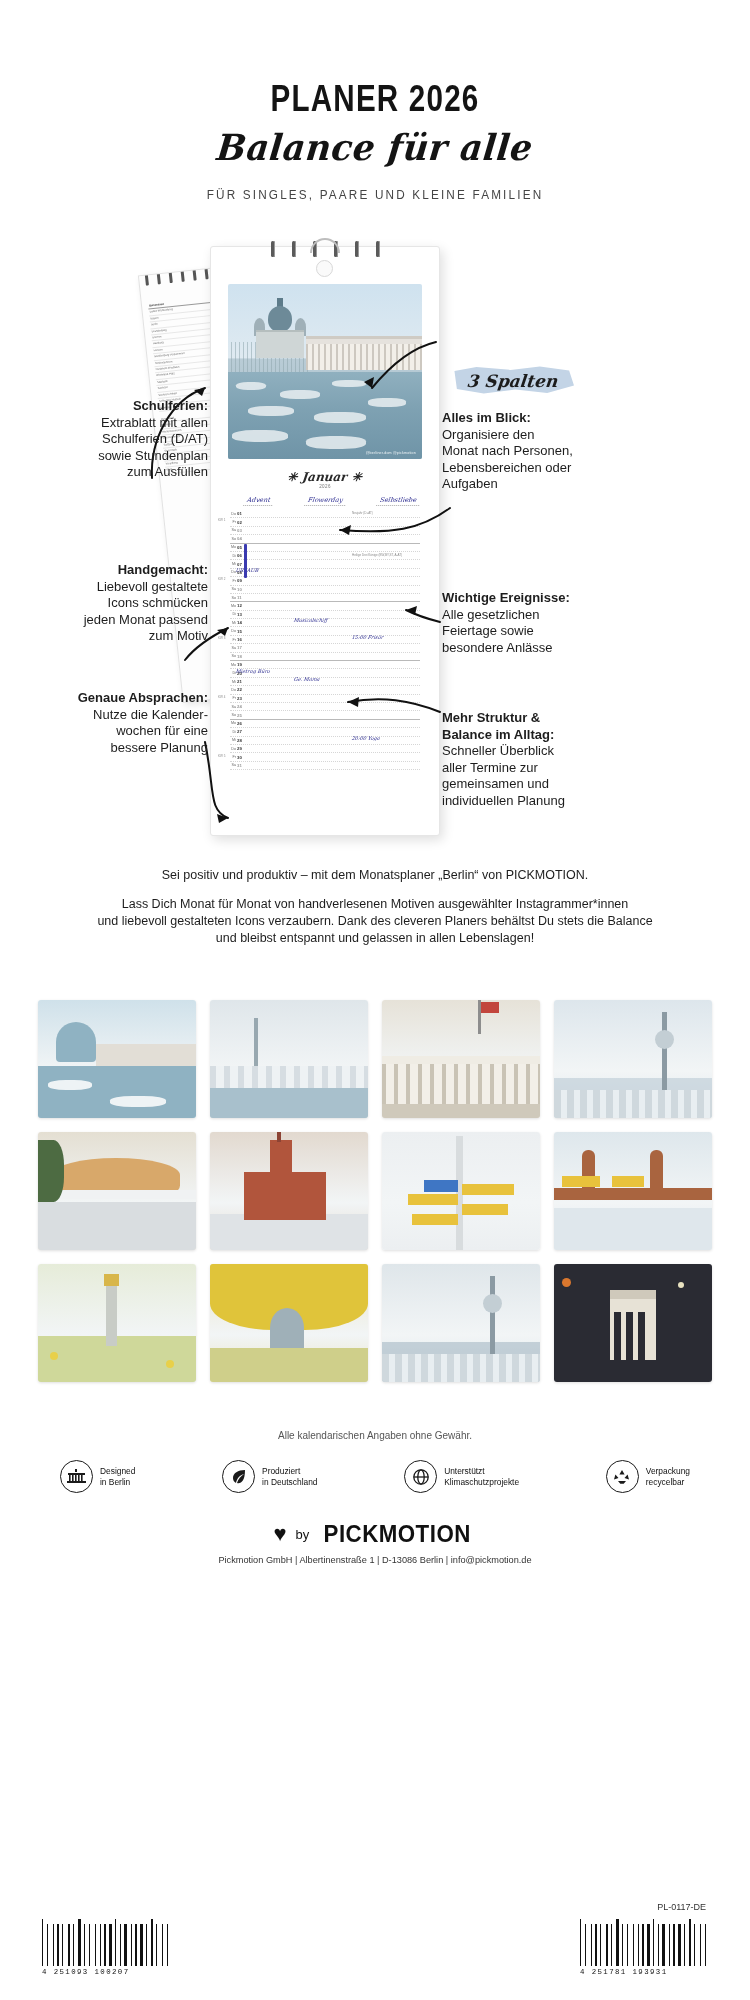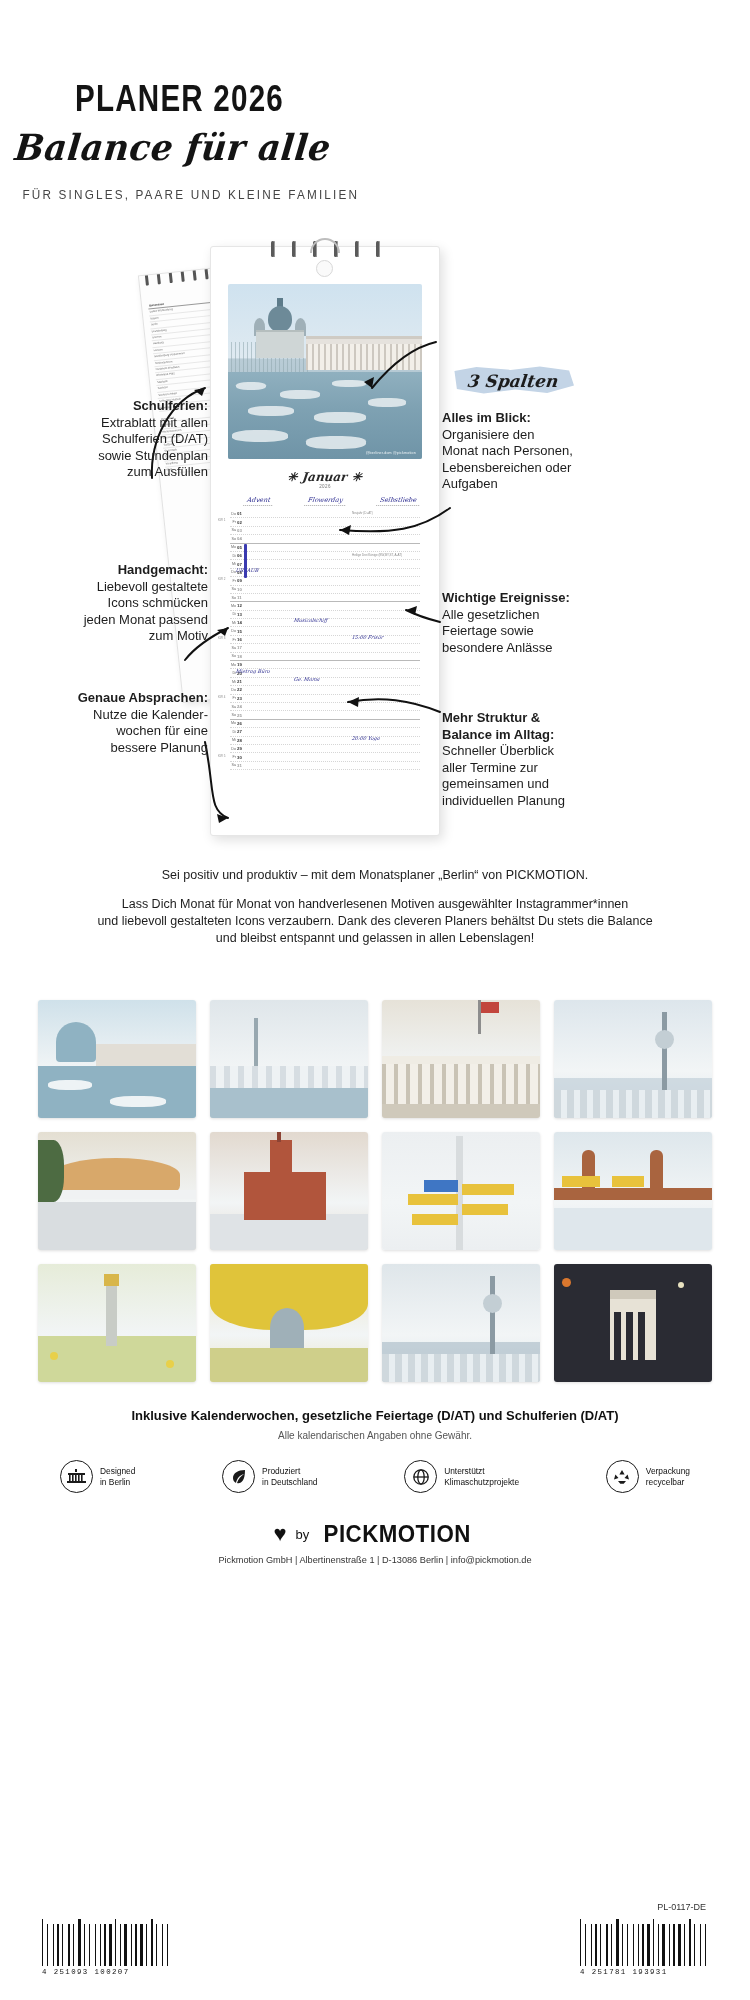--- a/index.html
+++ b/index.html
@@ -7,21 +7,21 @@
     width: 750px;
     height: 2000px;
     background: #ffffff;
     font-family: "Liberation Sans", sans-serif;
     color: #1a1a1a;
     overflow: hidden;
   }
   .page { position: relative; width: 750px; height: 2000px; background: #fff; }
 
   
-  .hdr { text-align: left; padding-top: 78px; }
+  .hdr { text-align: center; padding-top: 78px; }
   .hdr-title {
     font-family: "Liberation Sans", sans-serif;
     font-weight: bold;
     font-size: 37px;
     letter-spacing: 1.5px;
     color: #141414;
     transform: scaleX(0.80);
     transform-origin: center;
   }
   .hdr-script {
@@ -858,21 +858,20 @@
         <i style="left:56px;top:34px;width:46px;height:62px;background:#e7e2d6"></i>
         <i style="left:60px;top:48px;width:7px;height:48px;background:#2a2b33"></i>
         <i style="left:72px;top:48px;width:7px;height:48px;background:#2a2b33"></i>
         <i style="left:84px;top:48px;width:7px;height:48px;background:#2a2b33"></i>
         <i style="left:56px;top:26px;width:46px;height:9px;background:#cfc9bb"></i>
         <i style="left:8px;top:14px;width:9px;height:9px;border-radius:50%;background:#d9772e"></i>
         <i style="left:124px;top:18px;width:6px;height:6px;border-radius:50%;background:#e8e2c0"></i>
       </div>
     </div>
 
-  <div class="incl">Inklusive Kalenderwochen, gesetzliche Feiertage (D/AT) und Schulferien (D/AT)</div>
   <div class="incl2">Alle kalendarischen Angaben ohne Gewähr.</div>
 
   <div class="iconrow">
     <div class="ic">
       <span class="circ">
         <svg width="19" height="15" viewBox="0 0 19 15" fill="#1a1a1a">
           <rect x="0" y="12" width="19" height="2"></rect>
           <rect x="1" y="4" width="17" height="2"></rect>
           <rect x="2" y="6" width="1.6" height="6"></rect>
             <rect x="5" y="6" width="1.6" height="6"></rect>

